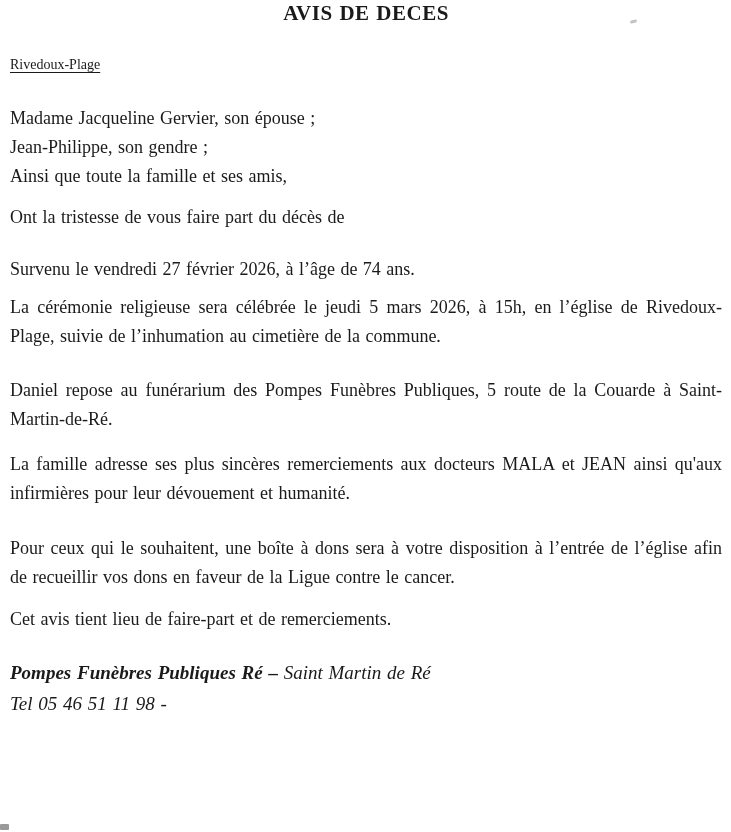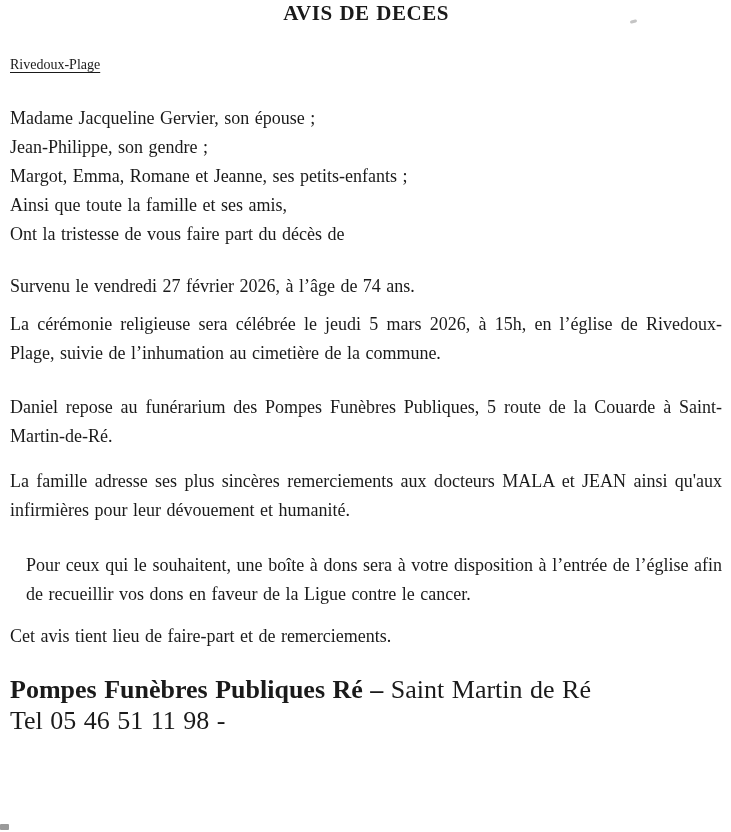--- a/index.html
+++ b/index.html
@@ -24,34 +24,35 @@
     letter-spacing: 0.5px;
     margin: 0;
   }
   .location {
     margin-top: 24px;
     text-decoration: underline;
     text-underline-offset: 3px;
     font-size: 14px;
   }
   .family { margin-top: 25px; }
-  .intro { }
+  .intro { margin-top: 12px; }
   .name-block { margin-top: 23px; }
   .bold { font-weight: bold; }
   .para { margin-top: 20px; }
   .paras .para:nth-of-type(1) { margin-top: 9px; }
   .paras .para:nth-of-type(2) { margin-top: 25px; }
   .paras .para:nth-of-type(3) { margin-top: 16px; }
-  .paras .para:nth-of-type(4) { margin-top: 26px; margin-left: 16px; }
+  .paras .para:nth-of-type(4) { margin-top: 26px; }
   .closing { margin-top: 13px; }
   .jline { text-align: justify; text-align-last: justify; }
   .footer {
     margin-top: 23px;
-    font-size: 26px;
+    font-size: 19px;
     line-height: 31px;
+    font-style: italic;
   }
   .line { white-space: normal; }
   
   .speck-top {
     position: absolute; left: 630px; top: 20px;
     width: 7px; height: 3px; background: #c4c4c4;
     border-radius: 2px; transform: rotate(-15deg);
   }
   .speck-bottom {
     position: absolute; left: 0px; top: 824px;
@@ -64,21 +65,20 @@
 
 <div class="doc">
 
   <h1 class="title">AVIS DE DECES</h1>
 
   <div class="location">Rivedoux-Plage</div>
 
   <div class="family">
       <div class="line">Madame Jacqueline Gervier, son épouse ;</div>
       <div class="line">Jean-Philippe, son gendre ;</div>
-      <div class="line">Margot, Emma, Romane et Jeanne, ses petits-enfants ;</div>
       <div class="line">Ainsi que toute la famille et ses amis,</div>
     </div>
 
   <div class="intro line">Ont la tristesse de vous faire part du décès de</div>
 
   <div class="name-block">
     <div class="line">Survenu le vendredi 27 février 2026, à l’âge de 74 ans.</div>
   </div>
 
   <div class="paras">

